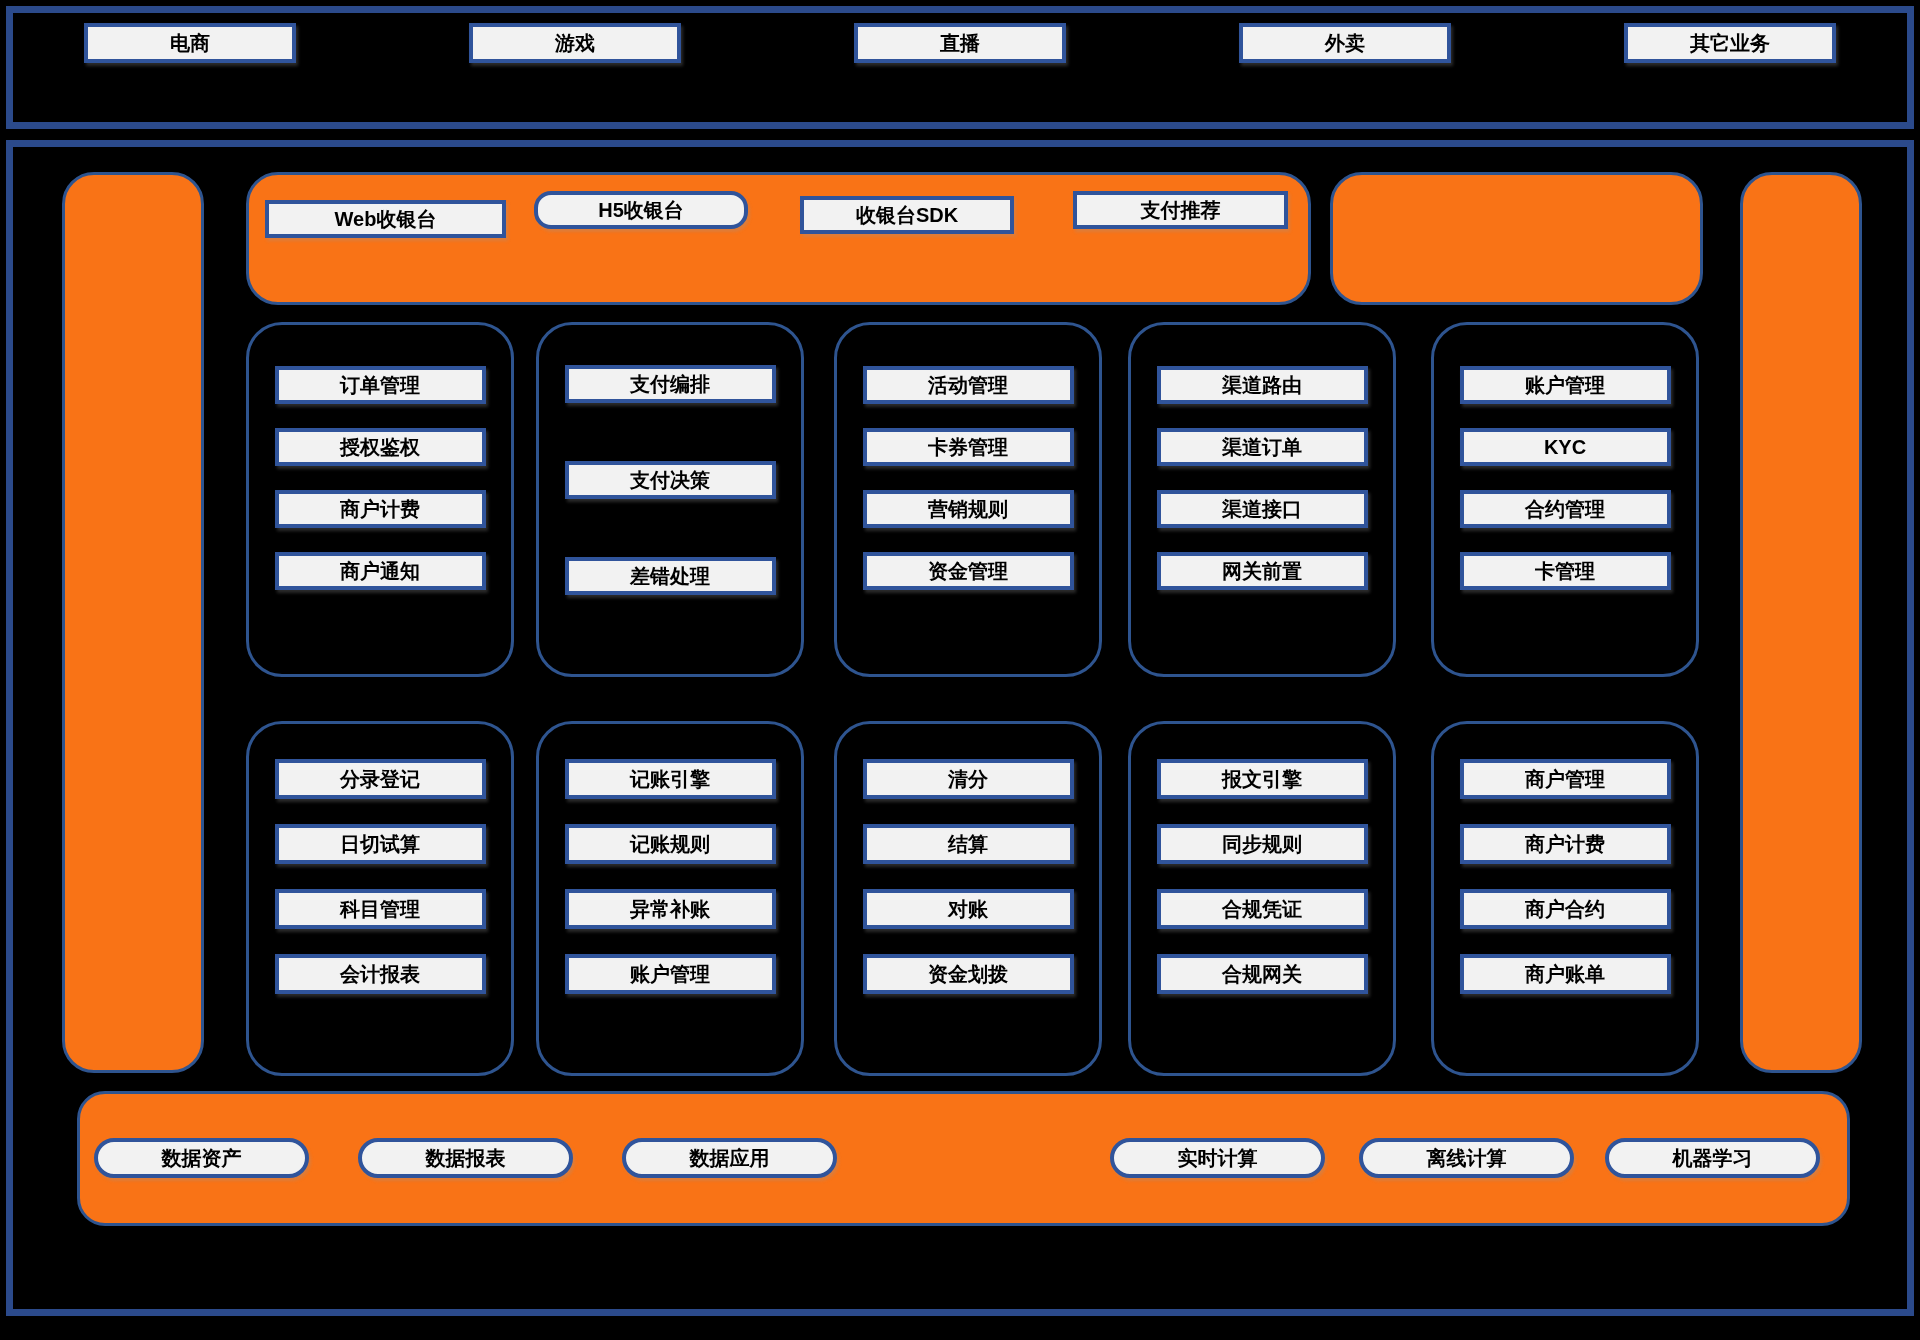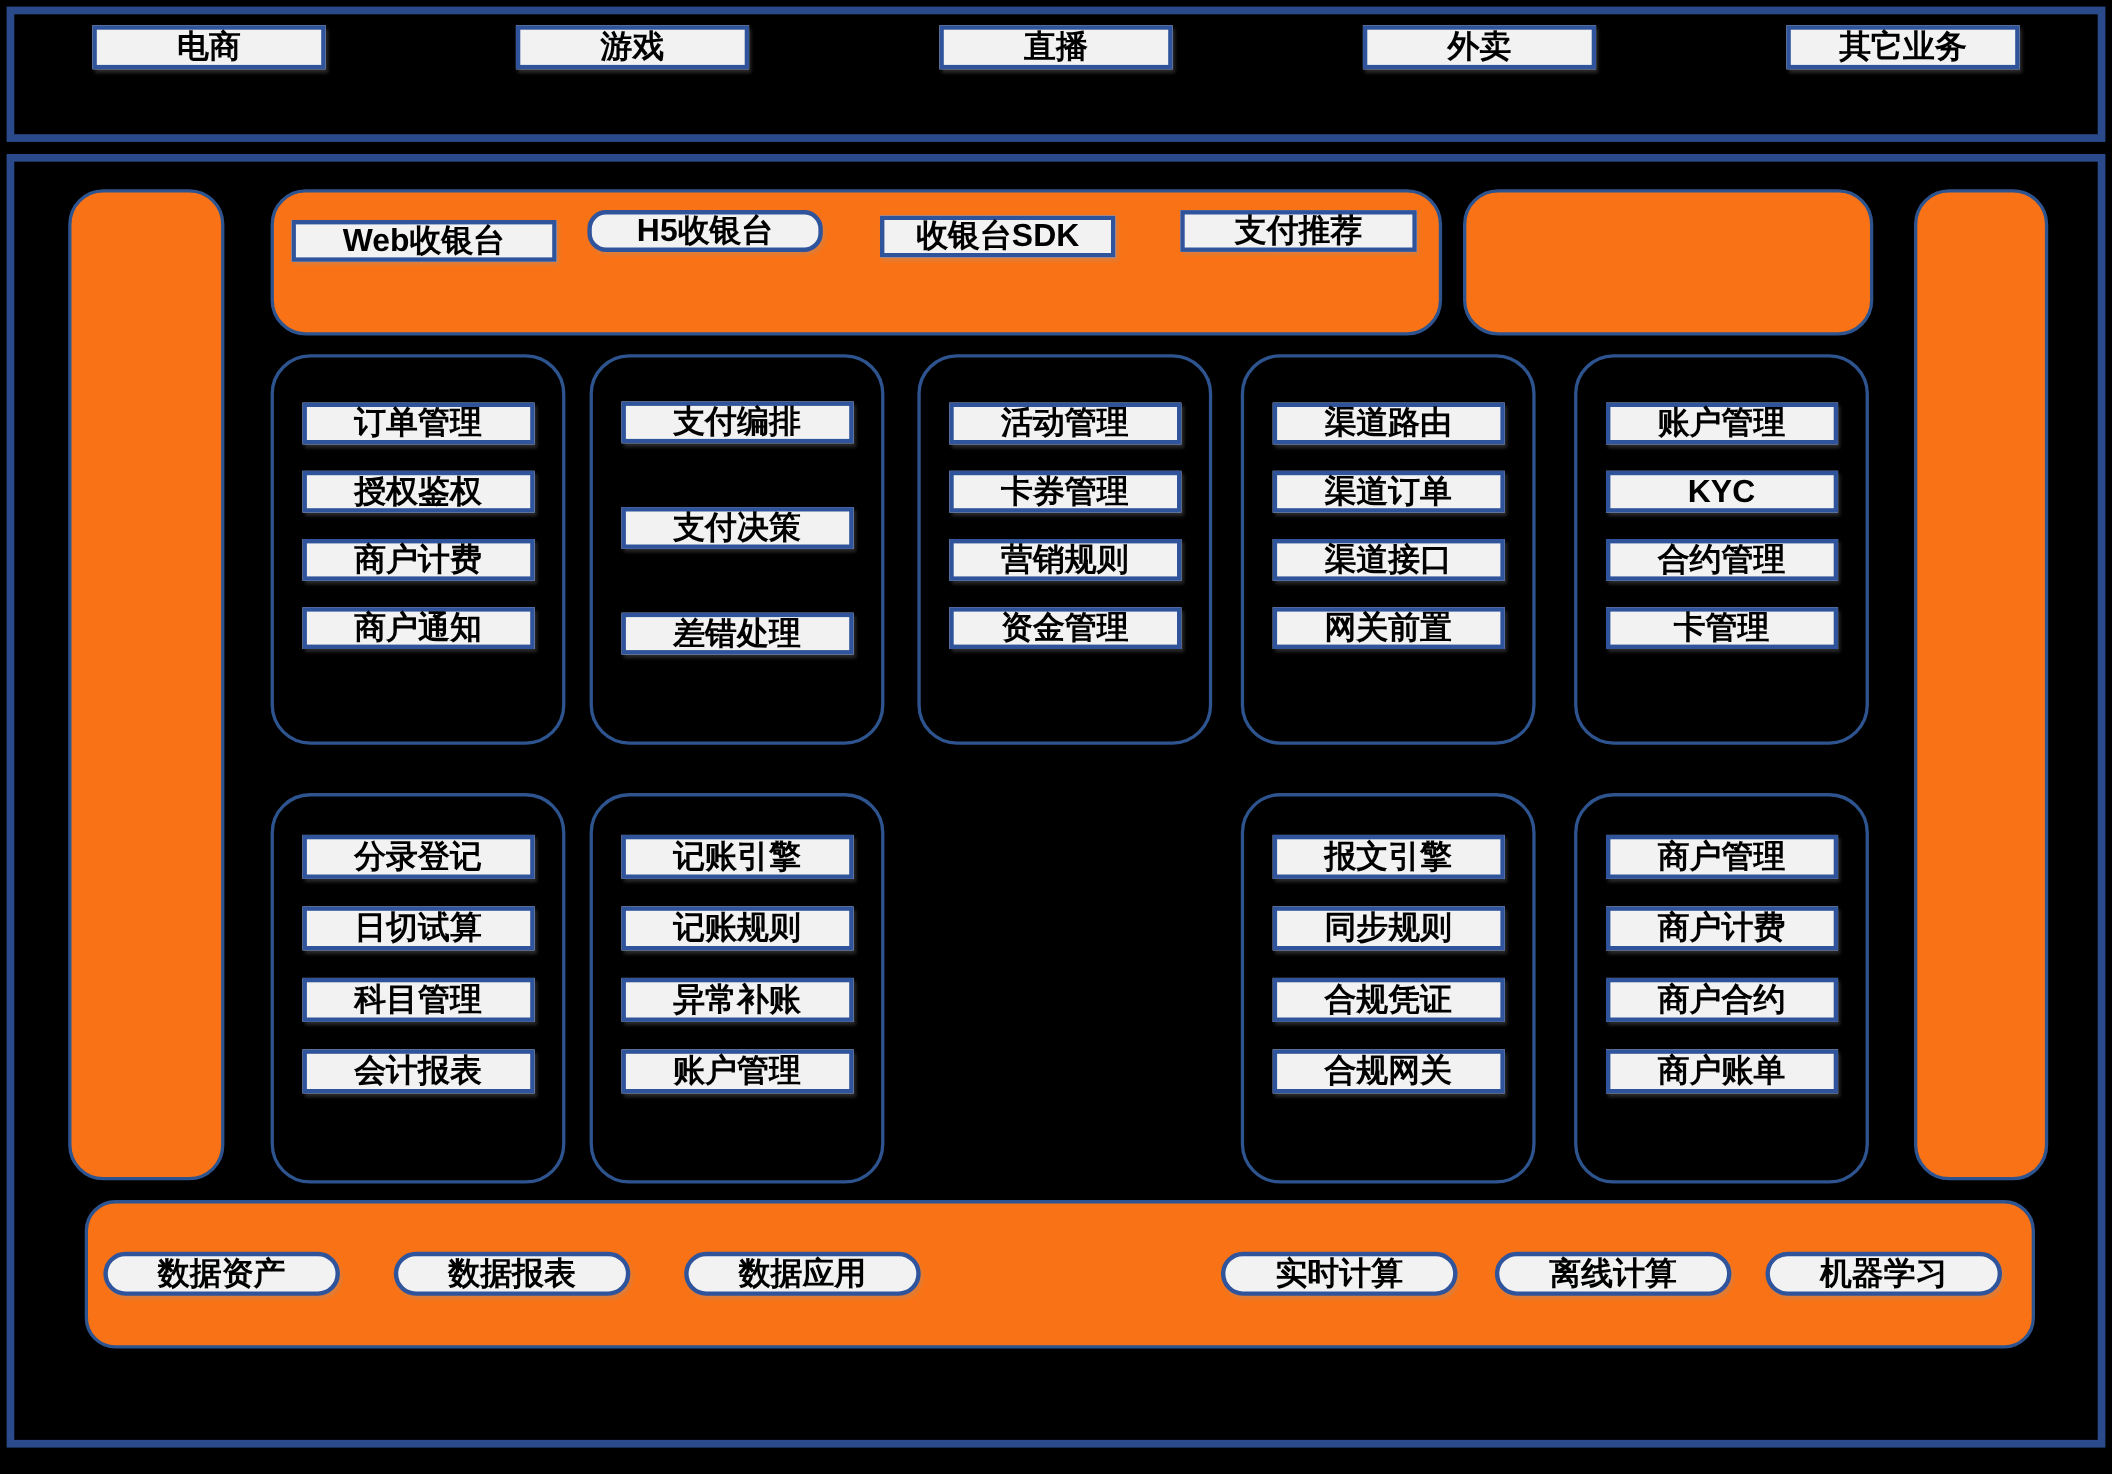--- a/index.html
+++ b/index.html
@@ -17,21 +17,21 @@
 
   #left-pillar  {left:49px;  top:25px; width:142px; height:901px;}
   #right-pillar {left:1727px;top:25px; width:122px; height:901px;}
   #checkout-section{left:233px;top:25px;width:1065px;height:133px;}
   #reserved-box {left:1317px;top:25px;width:373px;height:133px;}
   #data-platform-section{left:64px;top:944px;width:1773px;height:135px;border-radius:28px;}
 
   
   .chip{background:#f2f2f2;border:4px solid #30549b;color:#000;box-sizing:border-box;
         display:flex;align-items:center;justify-content:center;
-        font-size:29px;font-weight:600;white-space:nowrap;
+        font-size:20px;font-weight:600;white-space:nowrap;
         box-shadow:2px 3px 3px rgba(150,150,150,.28);}
 
   
   #business-layer .chip{width:212px;height:40px;flex:none;}
 
   
   #checkout-section .chip{position:absolute;height:38px;}
   .co-0{left:16px; top:25px;width:241px;}
   .co-1{left:285px;top:16px;width:214px;border-radius:17px;}
   .co-2{left:551px;top:21px;width:214px;}
@@ -115,20 +115,26 @@
       <div class="chip">日切试算</div>
       <div class="chip">科目管理</div>
       <div class="chip">会计报表</div>
     </div>
     <div class="group row2 gx-1">
       <div class="chip">记账引擎</div>
       <div class="chip">记账规则</div>
       <div class="chip">异常补账</div>
       <div class="chip">账户管理</div>
     </div>
+    <div class="group row2 gx-2">
+      <div class="chip">清分</div>
+      <div class="chip">结算</div>
+      <div class="chip">对账</div>
+      <div class="chip">资金划拨</div>
+    </div>
     <div class="group row2 gx-3">
       <div class="chip">报文引擎</div>
       <div class="chip">同步规则</div>
       <div class="chip">合规凭证</div>
       <div class="chip">合规网关</div>
     </div>
     <div class="group row2 gx-4">
       <div class="chip">商户管理</div>
       <div class="chip">商户计费</div>
       <div class="chip">商户合约</div>

